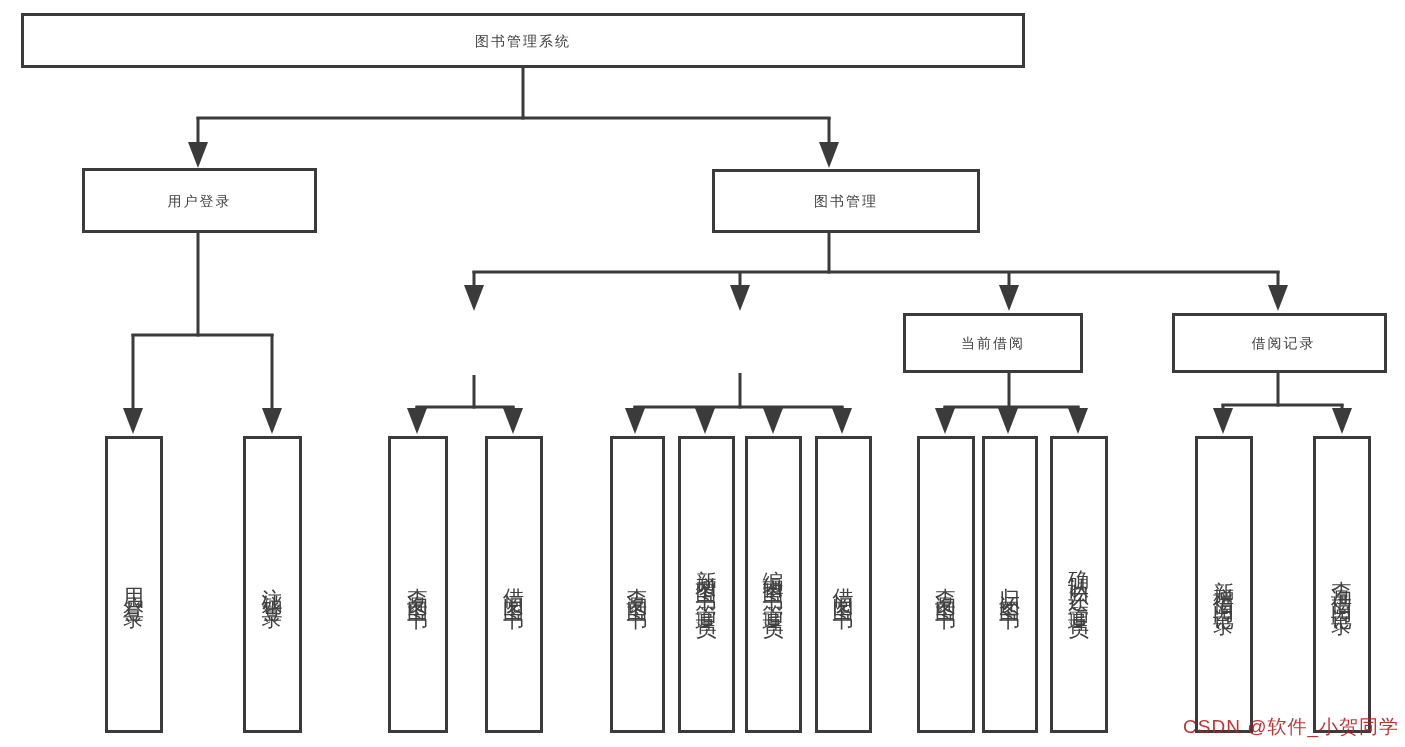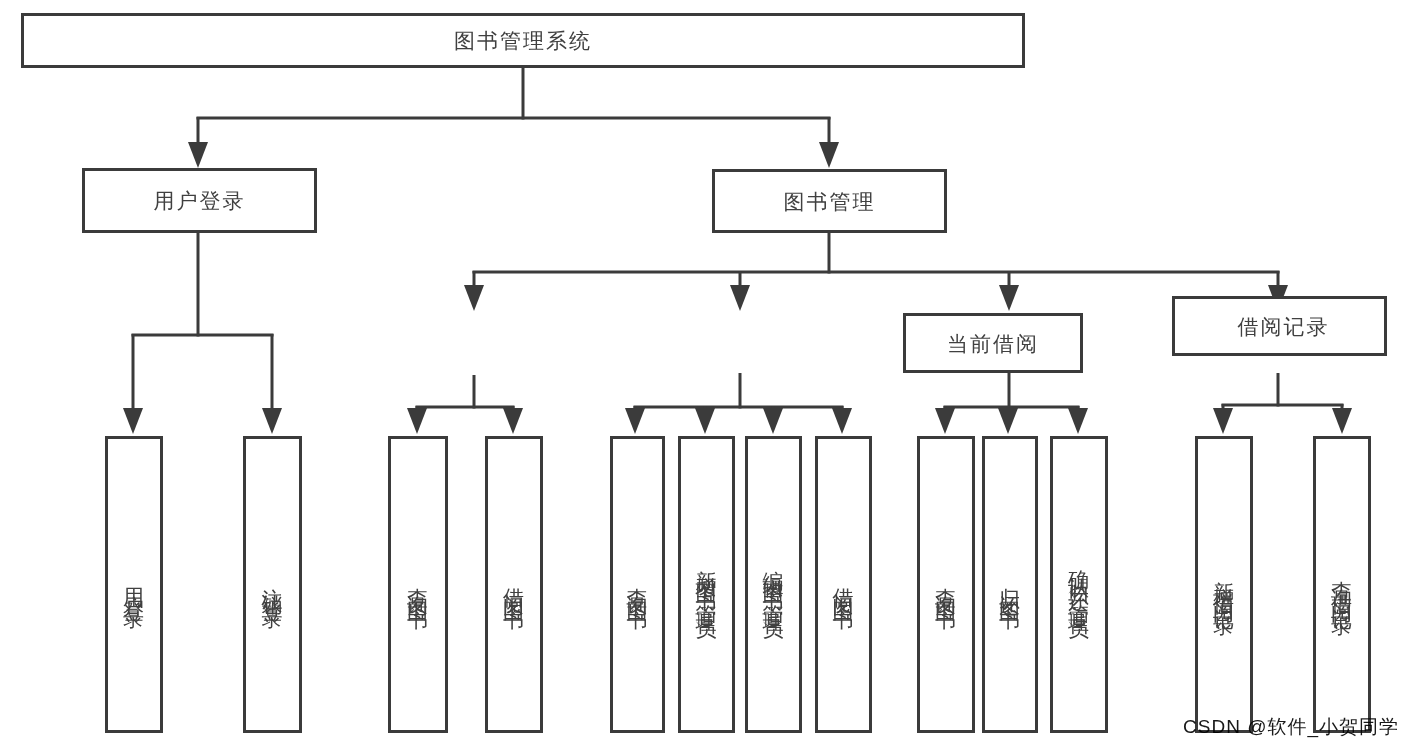--- a/index.html
+++ b/index.html
@@ -19,58 +19,58 @@
   }
   .box {
     position: absolute;
     box-sizing: border-box;
     border: 3px solid #3b3b3b;
     background: #ffffff;
     display: flex;
     align-items: center;
     justify-content: center;
     color: #404040;
-    font-size: 21px;
+    font-size: 14px;
     letter-spacing: 2px;
     text-align: center;
     line-height: 1;
   }
   .leaf {
     writing-mode: vertical-rl;
     letter-spacing: 7px;
     top: 436px;
     height: 297px;
     font-size: 21px;
   }
   #root-box   { left: 21px;  top: 13px;  width: 1004px; height: 55px; }
   #n-login    { left: 82px;  top: 168px; width: 235px;  height: 65px; }
-  #n-bookmgmt { left: 712px; top: 169px; width: 235px;  height: 64px; }
+  #n-bookmgmt { left: 712px; top: 169px; width: 268px;  height: 64px; }
   #m-newbook  { left: 362px; top: 313px; width: 225px;  height: 62px; }
   #m-borrow   { left: 633px; top: 313px; width: 215px;  height: 60px; }
   #m-current  { left: 903px; top: 313px; width: 180px;  height: 60px; }
-  #m-records  { left: 1172px;top: 296px; width: 215px;  height: 60px; padding-left: 8px; }
+  #m-records  { left: 1172px;top: 313px; width: 215px;  height: 60px; padding-left: 8px; }
   #l-1  { left: 105px;  width: 58px; }
   #l-2  { left: 243px;  width: 59px; }
   #l-3  { left: 388px;  width: 60px; }
   #l-4  { left: 485px;  width: 58px; }
   #l-5  { left: 610px;  width: 55px; }
   #l-6  { left: 678px;  width: 57px; }
   #l-7  { left: 745px;  width: 57px; }
   #l-8  { left: 815px;  width: 57px; }
   #l-9  { left: 917px;  width: 58px; }
   #l-10 { left: 982px;  width: 56px; }
   #l-11 { left: 1050px; width: 58px; }
   #l-12 { left: 1195px; width: 58px; }
   #l-13 { left: 1313px; width: 58px; }
   #watermark {
     position: absolute;
     right: 6px;
     top: 714px;
     font-size: 19px;
-    color: #000000;
+    color: #b91c1c;
     opacity: 0.9;
     letter-spacing: 1px;
     z-index: 5;
     white-space: nowrap;
   }
   svg line     { stroke: #3b3b3b; stroke-width: 3; }
   svg polygon  { fill: #3b3b3b; }
 </style>
 </head>
 <body>

